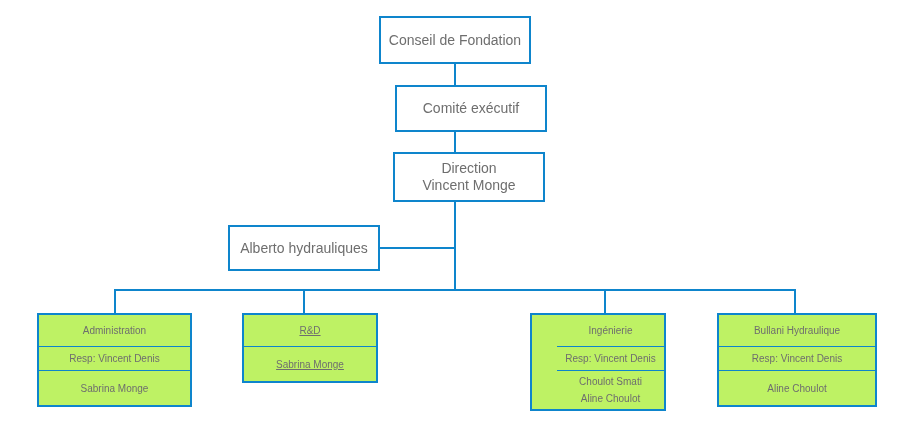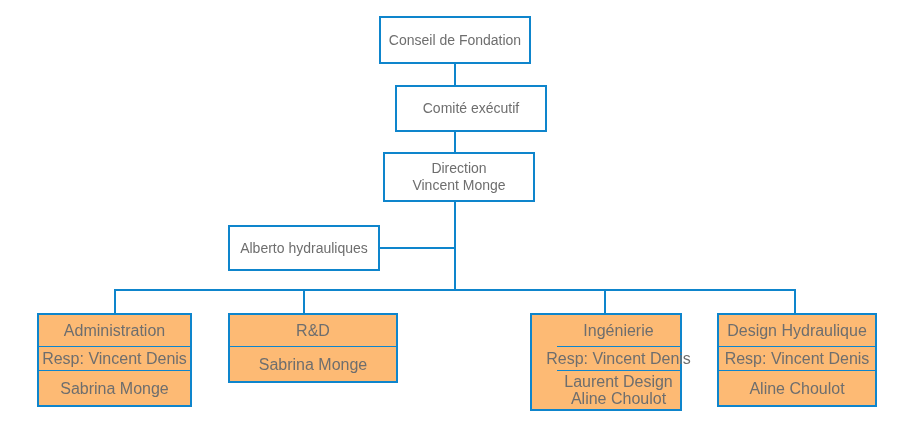--- a/index.html
+++ b/index.html
@@ -31,50 +31,50 @@
     text-align: center;
     font-size: 14px;
     line-height: 17px;
     color: var(--text);
   }
   .connector { position: absolute; background: var(--line); }
 
   
   .n-conseil  { left: 379px; top: 16px;  width: 152px; height: 48px; }
   .n-comite   { left: 395px; top: 85px;  width: 152px; height: 47px; }
-  .n-direction{ left: 383px; top: 152px; width: 152px; height: 50px; }
+  .n-direction{ left: 393px; top: 152px; width: 152px; height: 50px; }
   .n-experts  { left: 228px; top: 225px; width: 152px; height: 46px; }
 
   
   .c-v1    { left: 454px; top: 64px;  width: 2px;  height: 21px; }
   .c-v2    { left: 454px; top: 132px; width: 2px;  height: 20px; }
   .c-trunk { left: 454px; top: 202px; width: 2px;  height: 89px; }
   .c-experts { left: 380px; top: 247px; width: 75px; height: 2px; }
   .c-dist  { left: 114px; top: 289px; width: 682px; height: 2px; }
   .c-drop  { top: 289px; width: 2px; height: 24px; }
   .c-drop-1 { left: 114px; }
   .c-drop-2 { left: 303px; }
   .c-drop-3 { left: 604px; }
   .c-drop-4 { left: 794px; }
 
   
   .dept {
     position: absolute;
     top: 313px;
     border: 2px solid var(--line);
-    background: #fdba74;
+    background: #bef264;
     display: flex;
     flex-direction: column;
-    font-size: 16px;
+    font-size: 10px;
     color: var(--text);
     text-align: center;
   }
   .dept-admin  { left: 37px;  width: 155px; }
-  .dept-rd     { left: 228px; width: 170px; }
-  .dept-ing    { left: 530px; width: 152px; padding-left: 25px; }
+  .dept-rd     { left: 242px; width: 136px; text-decoration: underline; }
+  .dept-ing    { left: 530px; width: 136px; padding-left: 25px; }
   .dept-design { left: 717px; width: 160px; }
   .dept-title {
     height: 32px;
     display: flex; align-items: center; justify-content: center;
     border-bottom: 1px solid var(--line);
     white-space: nowrap;
   }
   .dept-resp {
     height: 24px;
     display: flex; align-items: center; justify-content: center;
@@ -139,27 +139,27 @@
     <div class="dept-members">
       <span class="member-line">Sabrina Monge</span>
 
     </div>
   </div>
 
   <div class="dept dept-ing">
     <div class="dept-title">Ingénierie</div>
     <div class="dept-resp">Resp: Vincent Denis</div>
     <div class="dept-members">
-      <span class="member-line">Laurent Design</span>
+      <span class="member-line">Choulot Smati</span>
       <span class="member-line">Aline Choulot</span>
     </div>
   </div>
 
   <div class="dept dept-design">
-    <div class="dept-title">Design Hydraulique</div>
+    <div class="dept-title">Bullani Hydraulique</div>
     <div class="dept-resp">Resp: Vincent Denis</div>
     <div class="dept-members">
       <span class="member-line">Aline Choulot</span>
 
     </div>
   </div>
 
 </div>
 
 </body></html>

